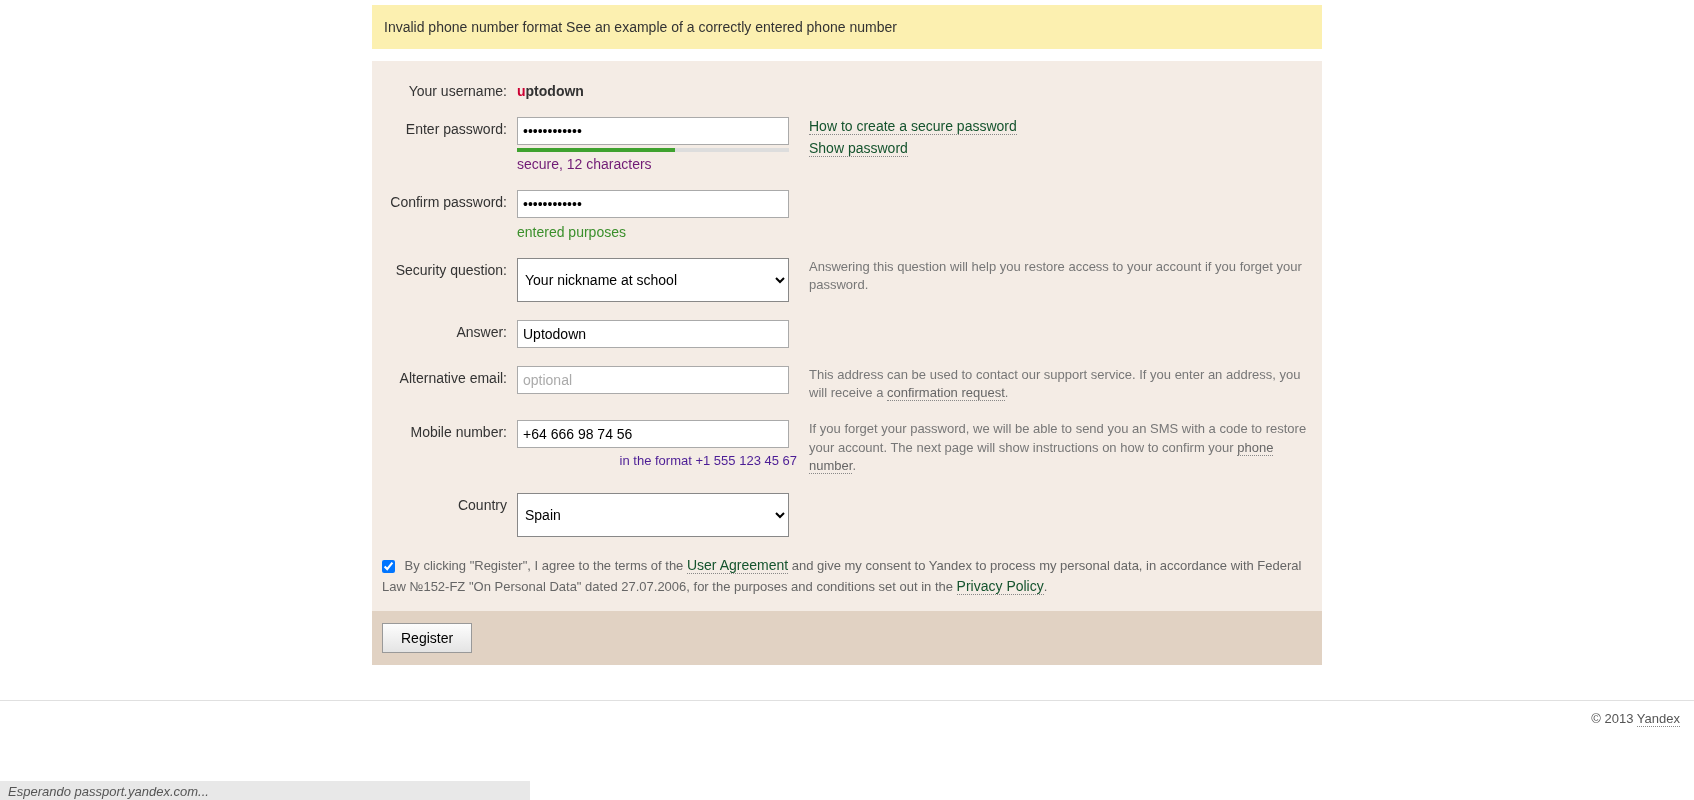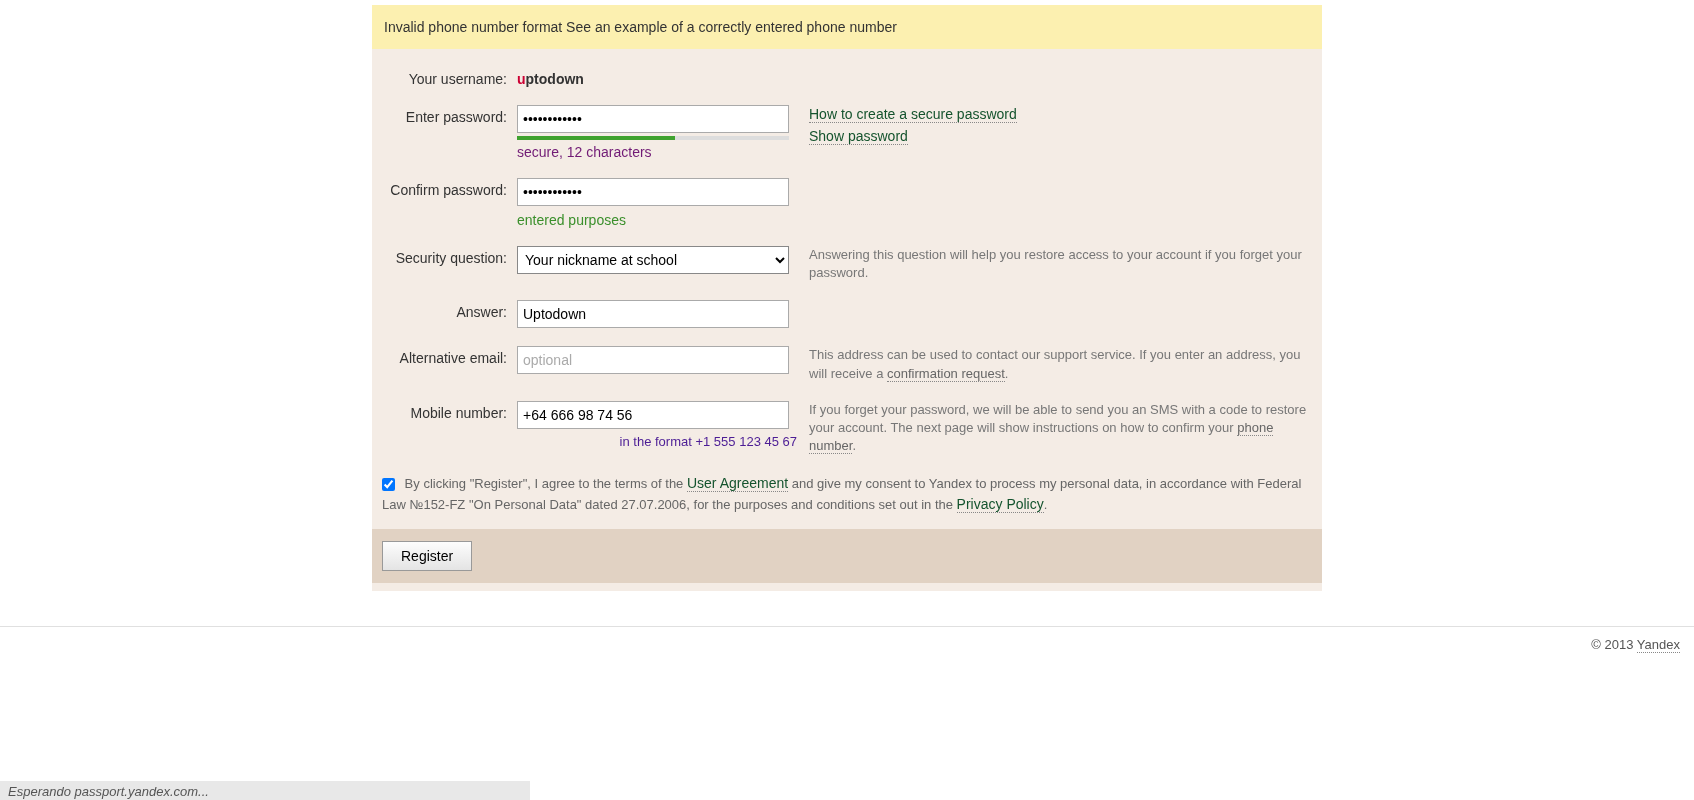--- a/index.html
+++ b/index.html
@@ -22,25 +22,25 @@
       font-size: 24px;
       font-weight: normal;
       color: #000;
       margin: 0 0 15px 5px;
     }
     .warning-banner {
       background: #fcf0b0;
       padding: 14px 12px;
       font-size: 14px;
       color: #333;
-      margin-bottom: 0;
+      margin-bottom: 12px;
     }
     .form-body {
       background: #f4ece5;
-      padding: 18px 0 8px 0;
+      padding: 18px 0 0 0;
     }
     .form-row {
       display: flex;
       align-items: flex-start;
       margin-bottom: 18px;
       padding: 0 10px;
     }
     .form-label {
       width: 135px;
       text-align: right;
@@ -72,21 +72,21 @@
     input[type="text"] {
       width: 272px;
       height: 28px;
       padding: 3px 5px;
       border: 1px solid #aaa;
       font-size: 14px;
       font-family: Arial, sans-serif;
     }
     select.form-select {
       width: 272px;
-      height: 28px;
+      height: 44px;
       padding: 2px 3px;
       border: 1px solid #888;
       font-size: 14px;
       font-family: Arial, sans-serif;
       background: #fff;
     }
     .strength-bar {
       width: 272px;
       height: 4px;
       background: #ddd;
@@ -253,20 +253,28 @@
       <div class="form-label">Mobile number:</div>
       <div class="form-control-col">
         <input type="text" value="+64 666 98 74 56" style="">
         <div class="format-hint">in the format +1 555 123 45 67</div>
       </div>
       <div class="form-help-col help-text">
         <span>If you forget your password, we will be able to send you an SMS with a code to restore your account. The next page will show instructions on how to confirm your </span><span class="link-dotted">phone number</span><span>.</span>
       </div>
     </div>
 
+    <div class="form-row">
+      <div class="form-label">Country</div>
+      <div class="form-control-col">
+        <select class="form-select">
+          <option>Spain</option>
+        </select>
+      </div>
+    </div>
 
     <div class="agreement-row">
       <input type="checkbox" checked="" style=""><span> By clicking "Register", I agree to the terms of the </span><span class="link-dotted">User Agreement</span><span> and give my consent to Yandex to  process my personal data, in accordance with Federal Law №152-FZ "On Personal Data" dated 27.07.2006, for the purposes and conditions set out in the </span><span class="link-dotted">Privacy Policy</span><span>.</span>
     </div>
 
     <div class="form-footer">
       <button class="register-btn">Register</button>
     </div>
   </div>
 </div>

